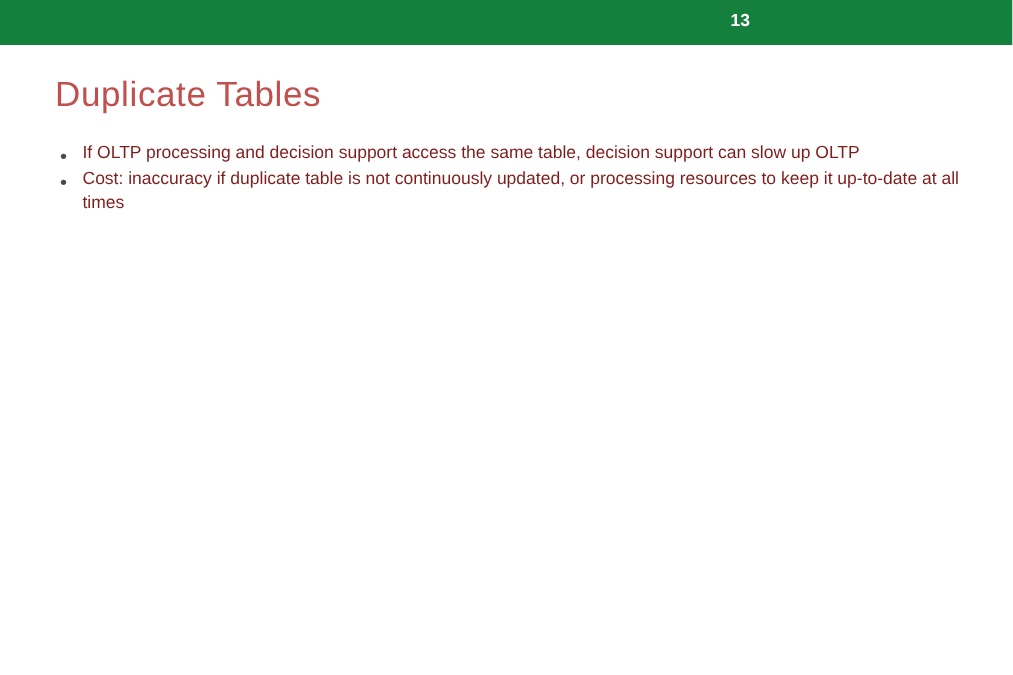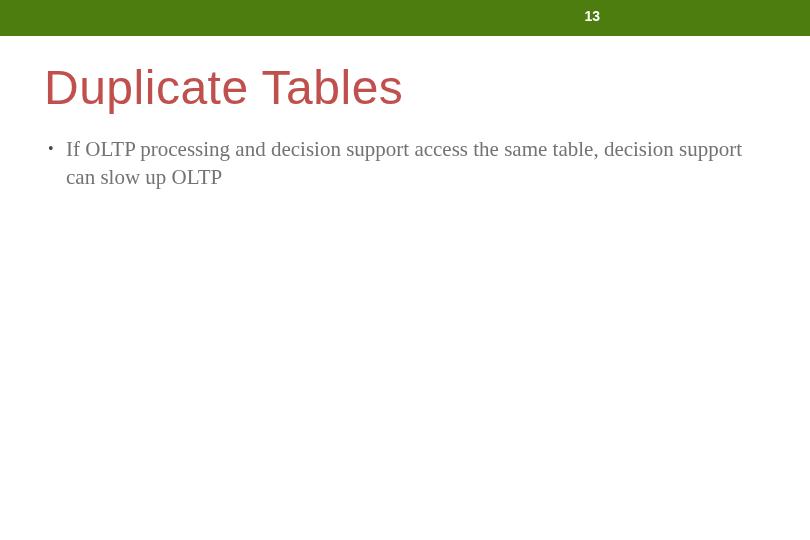--- a/index.html
+++ b/index.html
@@ -7,54 +7,53 @@
     padding: 0;
     width: 810px;
     height: 540px;
     background: #ffffff;
     font-family: Arial, Helvetica, sans-serif;
     overflow: hidden;
   }
   .header-bar {
     width: 100%;
     height: 36px;
-    background: #4d7c0f;
+    background: #15803d;
     position: relative;
   }
   .page-number {
     position: absolute;
     top: 8px;
     right: 210px;
     color: #ffffff;
     font-size: 14px;
     font-weight: bold;
   }
   .content {
     padding: 24px 40px 0 44px;
   }
   .slide-title {
     color: #c0504d;
-    font-size: 48px;
+    font-size: 28px;
     font-weight: 400;
     margin: 0 0 20px 0;
     letter-spacing: 0.5px;
   }
   ul.bullets {
     list-style: none;
     margin: 0;
     padding: 0 0 0 4px;
   }
   ul.bullets li {
     position: relative;
     padding-left: 18px;
-    color: #737373;
-    font-size: 21px;
+    color: #7f1d1d;
+    font-size: 14px;
     line-height: 1.35;
     margin-bottom: 2px;
-    font-family: Liberation Serif, serif;
   }
   ul.bullets li::before {
     content: "•";
     position: absolute;
     left: 0;
     top: 0;
     color: #4a4a4a;
     font-size: 16px;
     line-height: 28px;
   }
@@ -63,14 +62,15 @@
 <body>
 
 <div class="header-bar">
   <span class="page-number">13</span>
 </div>
 
 <div class="content">
   <h1 class="slide-title">Duplicate Tables</h1>
   <ul class="bullets">
     <li>If OLTP processing and decision support access the same table, decision support can slow up OLTP</li>
+    <li>Cost:  inaccuracy if duplicate table is not continuously updated, or processing resources to keep it up-to-date at all times</li>
   </ul>
 </div>
 
 </body></html>

